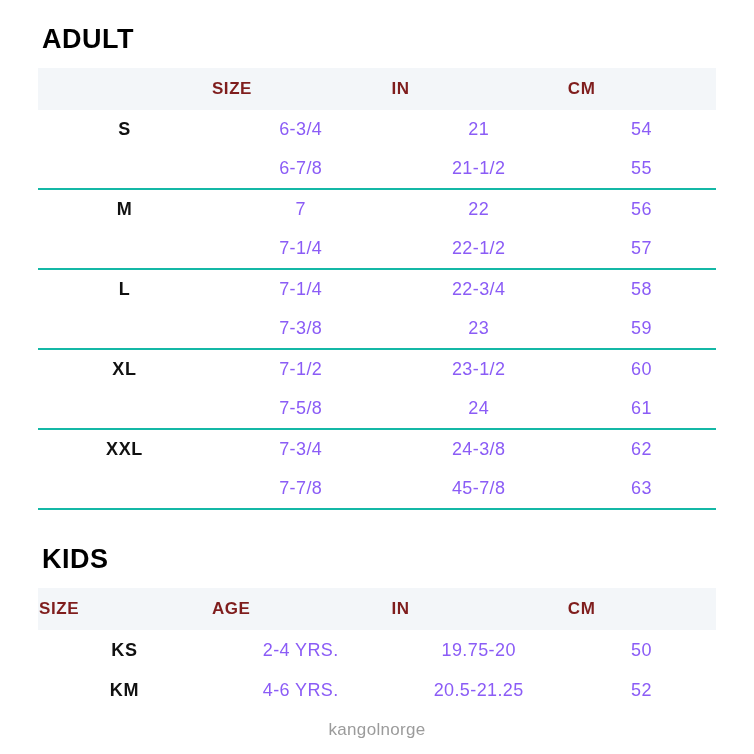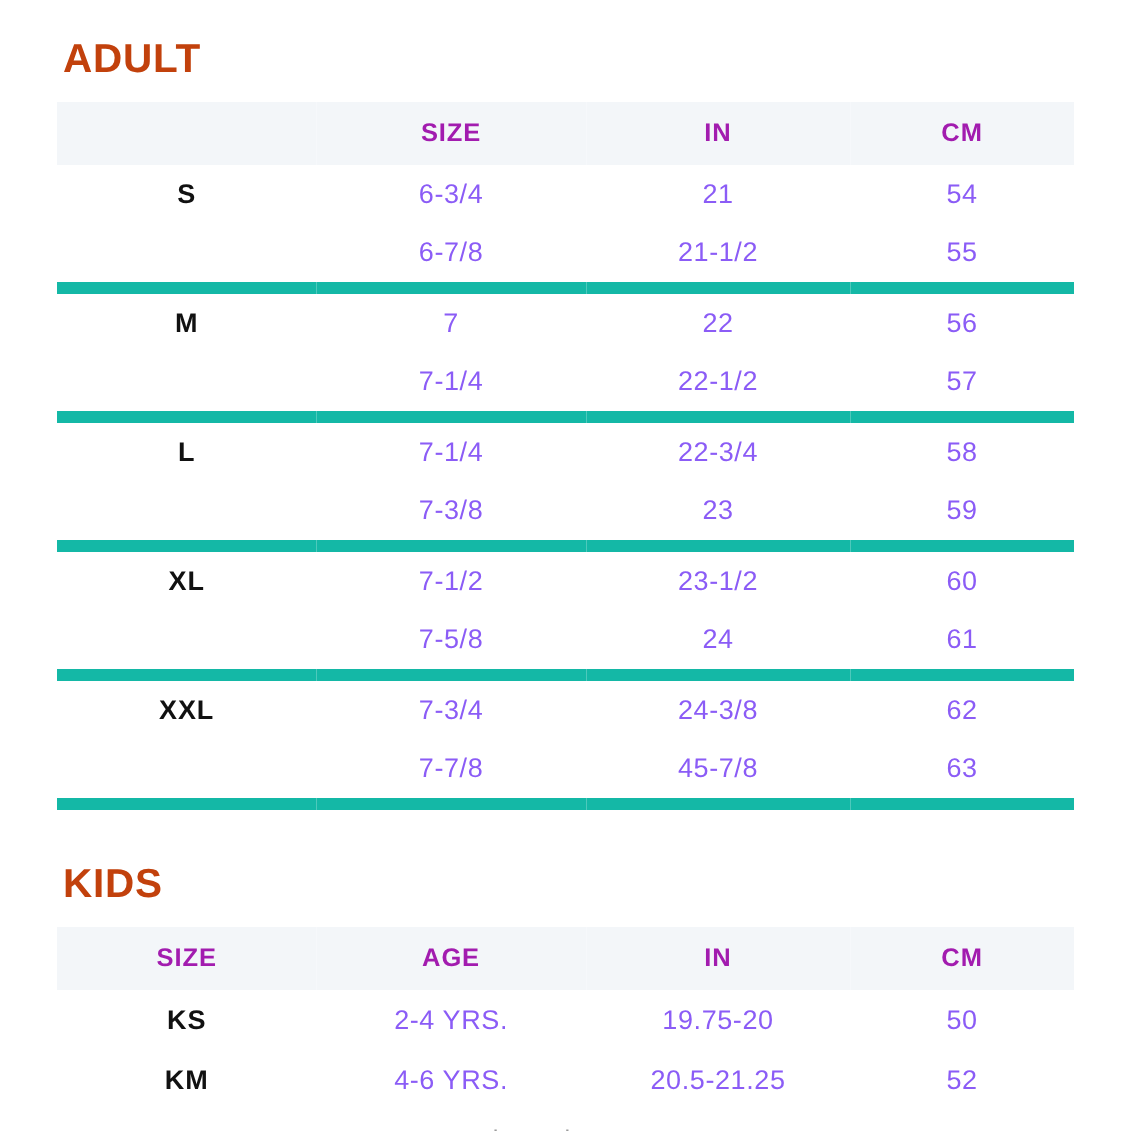--- a/index.html
+++ b/index.html
@@ -1,25 +1,25 @@
 <!DOCTYPE html>
 <html><head>
 <meta charset="utf-8">
 <style>
   html,body{margin:0;padding:0;background:#ffffff;width:754px;height:754px;overflow:hidden}
   body{font-family:"Liberation Sans",sans-serif;color:#1a1a1a;-webkit-font-smoothing:antialiased}
   .wrap{padding-top:24px}
-  h2.section-title{font-size:27px;font-weight:800;letter-spacing:.5px;margin:0 0 13px 42px;color:#c2410c}
+  h2.section-title{font-size:27px;font-weight:800;letter-spacing:.5px;margin:0 0 13px 42px;color:#000000}
   h2.kids-title{margin-top:34px}
   table{border-collapse:collapse;width:678px;margin-left:38px;table-layout:fixed}
   thead tr{background:#f3f6f9}
-  th{height:40px;font-size:17px;font-weight:700;letter-spacing:.6px;text-align:center;color:#a21caf}
+  th{height:40px;font-size:17px;font-weight:700;letter-spacing:.6px;text-align:left;color:#7f1d1d}
   td{height:37px;text-align:center;font-size:18px;font-weight:300;color:#8b5cf6;letter-spacing:.4px}
   td.lbl{font-weight:700;font-size:18px;color:#111;letter-spacing:.6px}
-  tr.ge{border-bottom:8px solid #14b8a6}
+  tr.ge{border-bottom:2px solid #14b8a6}
   .kids-table td{height:38px}
   .footer{margin-top:10px;text-align:center;font-size:17px;color:#9b9b9b;letter-spacing:.3px;font-weight:400}
 </style>
 </head>
 <body>
 
 <div class="wrap">
 
   <h2 class="section-title">ADULT</h2>
 

